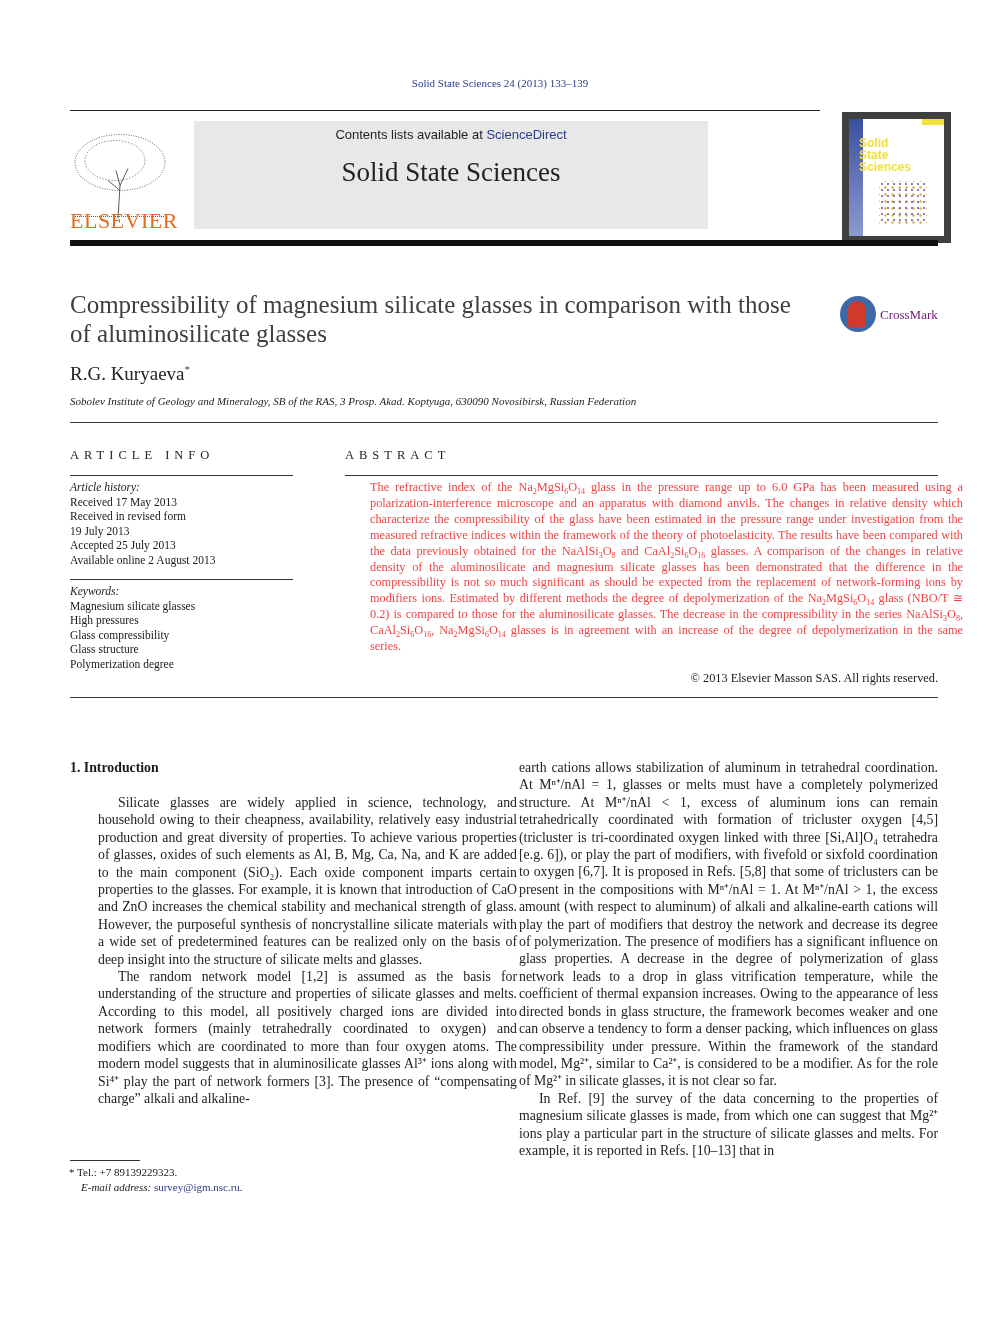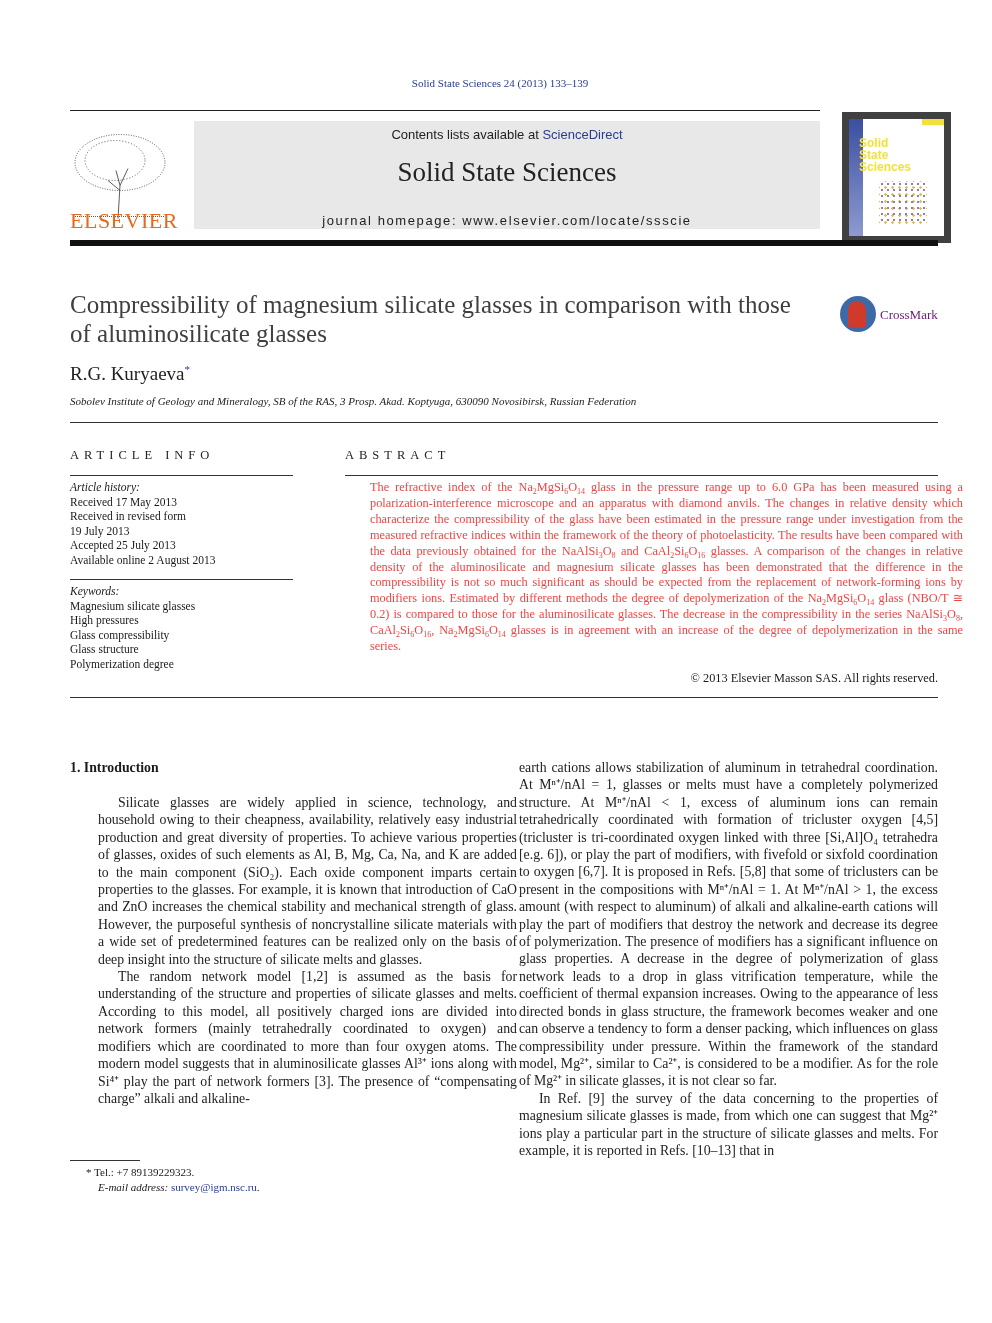--- a/index.html
+++ b/index.html
@@ -7,21 +7,21 @@
          font-family:"Liberation Serif", serif; color:#1a1a1a; }
   a, .link { color:#2a3c8c; text-decoration:none; }
   .abs { position:absolute; }
 
   #journal-ref { top:77px; left:0; width:1000px; text-align:center; font-size:11px; color:#2a3c8c; }
   #top-rule { top:110px; left:70px; width:750px; height:1px; background:#222; }
 
   #elsevier-logo { top:118px; left:70px; width:100px; height:115px; }
   #elsevier-word { top:208px; left:70px; font-size:22px; color:#e56a1e; letter-spacing:0.5px; font-family:"Liberation Serif", serif; }
 
-  #banner { top:121px; left:194px; width:626px; height:108px; background:#e8e8e8; }
+  #banner { top:121px; left:194px; width:514px; height:108px; background:#e8e8e8; }
   #contents-line { top:6px; left:0; width:100%; text-align:center; font-family:"Liberation Sans", sans-serif; font-size:13px; color:#222; }
   #contents-line .sd { color:#2a3c8c; }
   #journal-title { top:36px; left:0; width:100%; text-align:center; font-size:27px; color:#222; }
   #homepage-line { top:92px; left:0; width:100%; text-align:center; font-family:"Liberation Sans", sans-serif; font-size:13px; letter-spacing:1.6px; color:#222; }
 
   #cover { top:112px; left:842px; width:95px; height:117px; border:7px solid #404040; background:#fff; overflow:hidden; }
   #cover .strip { position:absolute; left:0; top:0; width:14px; height:117px; background:linear-gradient(#3b4fa0,#8d9ad0); }
   #cover .yel { position:absolute; right:0; top:0; width:22px; height:6px; background:#f2e13c; }
   #cover .ct { position:absolute; left:10px; top:18px; font-family:"Liberation Sans", sans-serif; font-size:12px; line-height:12px; color:#f2e13c; font-weight:bold; }
   #cover .dots { position:absolute; left:30px; top:62px; width:48px; height:44px;
@@ -56,21 +56,21 @@
   #rule-3 { top:697px; left:70px; width:868px; height:1px; background:#333; }
 
   .col { font-size:13.8px; line-height:17.4px; text-align:justify; color:#222; width:419px; }
   .col p { margin:0; }
   .col .ind { text-indent:20px; }
   #intro-heading { top:760px; left:70px; font-size:13.8px; font-weight:bold; }
   #col-left { top:794px; left:70px;margin-left:28px; }
   #col-right { top:759px; left:519px; }
 
   #fn-rule { top:1160px; left:70px; width:70px; height:1px; background:#333; }
-  #footnote { top:1165px; left:86px; font-size:11px; line-height:15px; }
+  #footnote { top:1165px; left:69px; font-size:11px; line-height:15px; }
   #frontmatter { top:1212px; left:70px; font-size:11px; line-height:15px; }
 </style>
 </head>
 <body>
 
 <div class="abs link" id="journal-ref">Solid State Sciences 24 (2013) 133–139</div>
 <div class="abs" id="top-rule"></div>
 
 <svg class="abs" id="elsevier-logo" viewBox="0 0 100 90">
   <g fill="none" stroke="#333" stroke-width="0.8">
@@ -80,21 +80,20 @@
     <path d="M5 86 H95" stroke-dasharray="1 1"></path>
   </g>
 </svg>
 <div class="abs" id="elsevier-word">ELSEVIER</div>
 
 <div class="abs" id="banner">
   <div class="abs" id="contents-line">
     <span>Contents lists available at </span><span class="sd">ScienceDirect</span>
   </div>
   <div class="abs" id="journal-title">Solid State Sciences</div>
-  <div class="abs" id="homepage-line">journal homepage: www.elsevier.com/locate/ssscie</div>
 </div>
 
 <div class="abs" id="cover">
   <div class="strip"></div>
   <div class="yel"></div>
   <div class="ct">
     <div>Solid</div>
     <div>State</div>
     <div>Sciences</div>
   </div>

